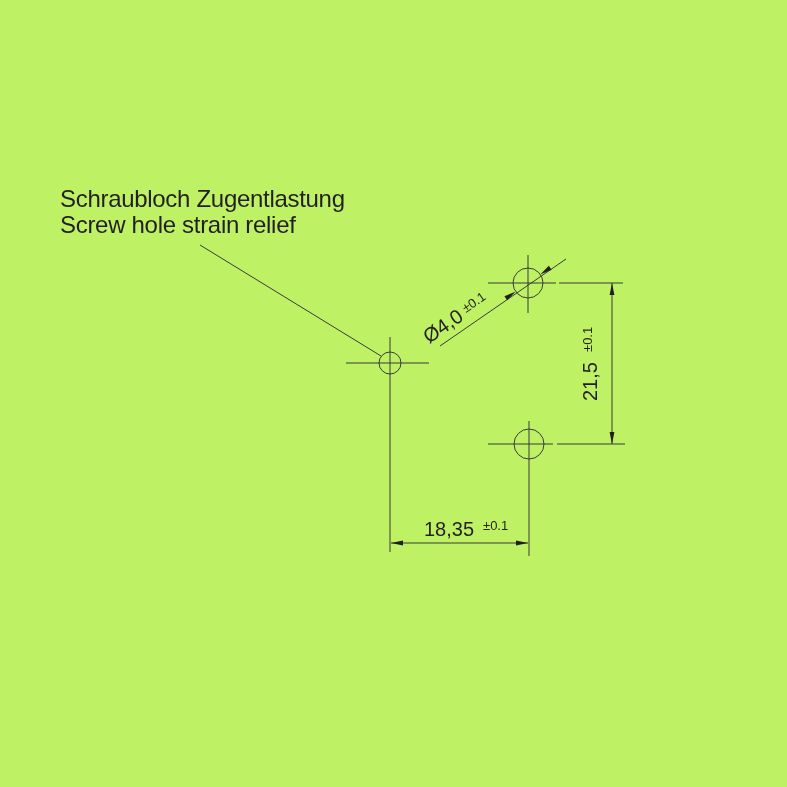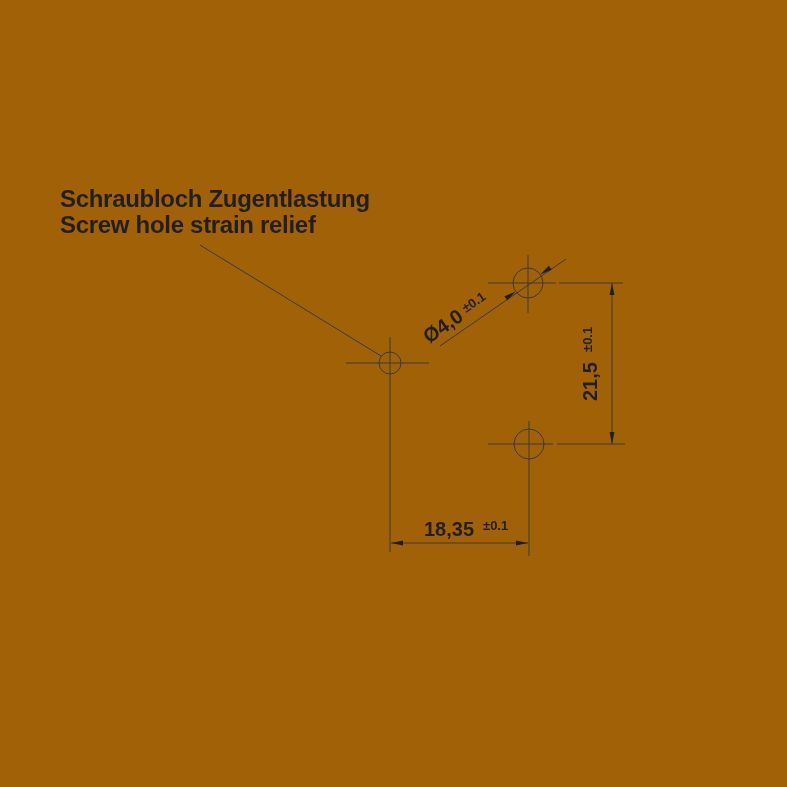--- a/index.html
+++ b/index.html
@@ -4,24 +4,23 @@
 <style>
   html, body {
     margin: 0;
     padding: 0;
     background: #ffffff;
   }
   .canvas {
     position: relative;
     width: 787px;
     height: 787px;
-    background: #a16207;
+    background: #bef264;
     overflow: hidden;
     font-family: "Liberation Sans", sans-serif;
-    font-weight: bold;
   }
   svg { display: block; }
   .ln {
     stroke: #3a3a3a;
     stroke-width: 1;
     fill: none;
   }
   .arrow { fill: #1f1f1f; stroke: none; }
   .label {
     fill: #231f20;

